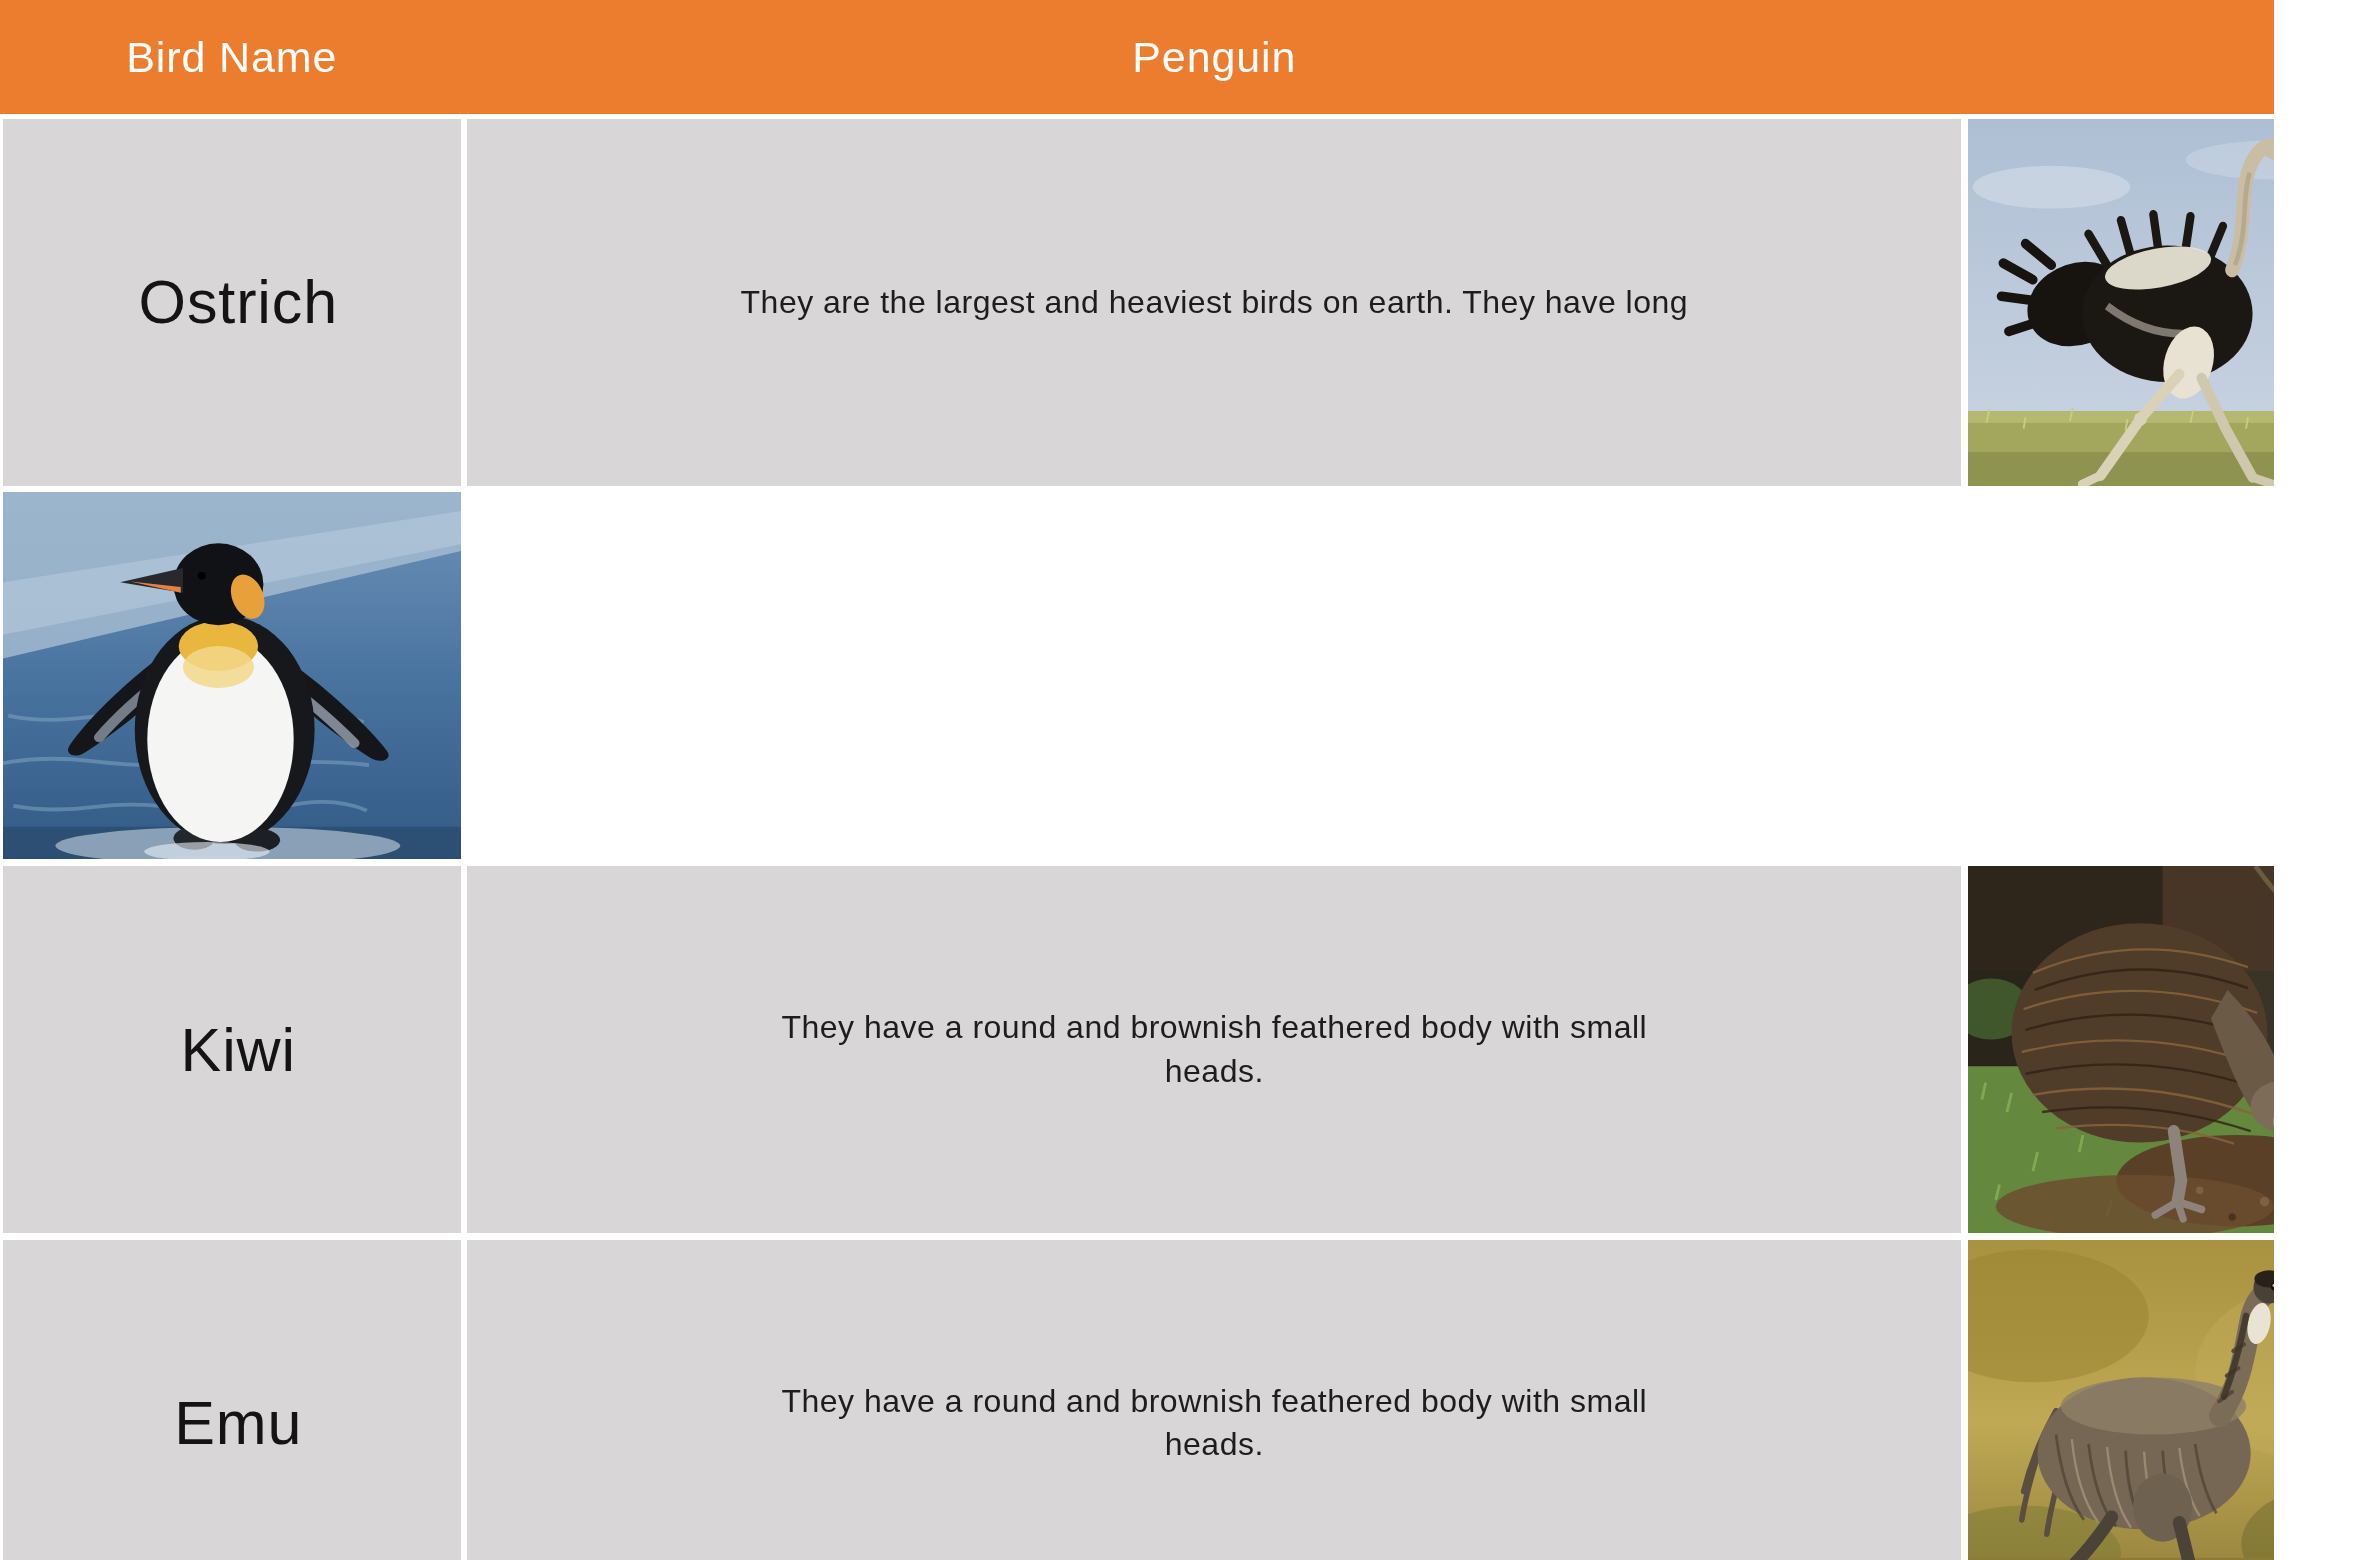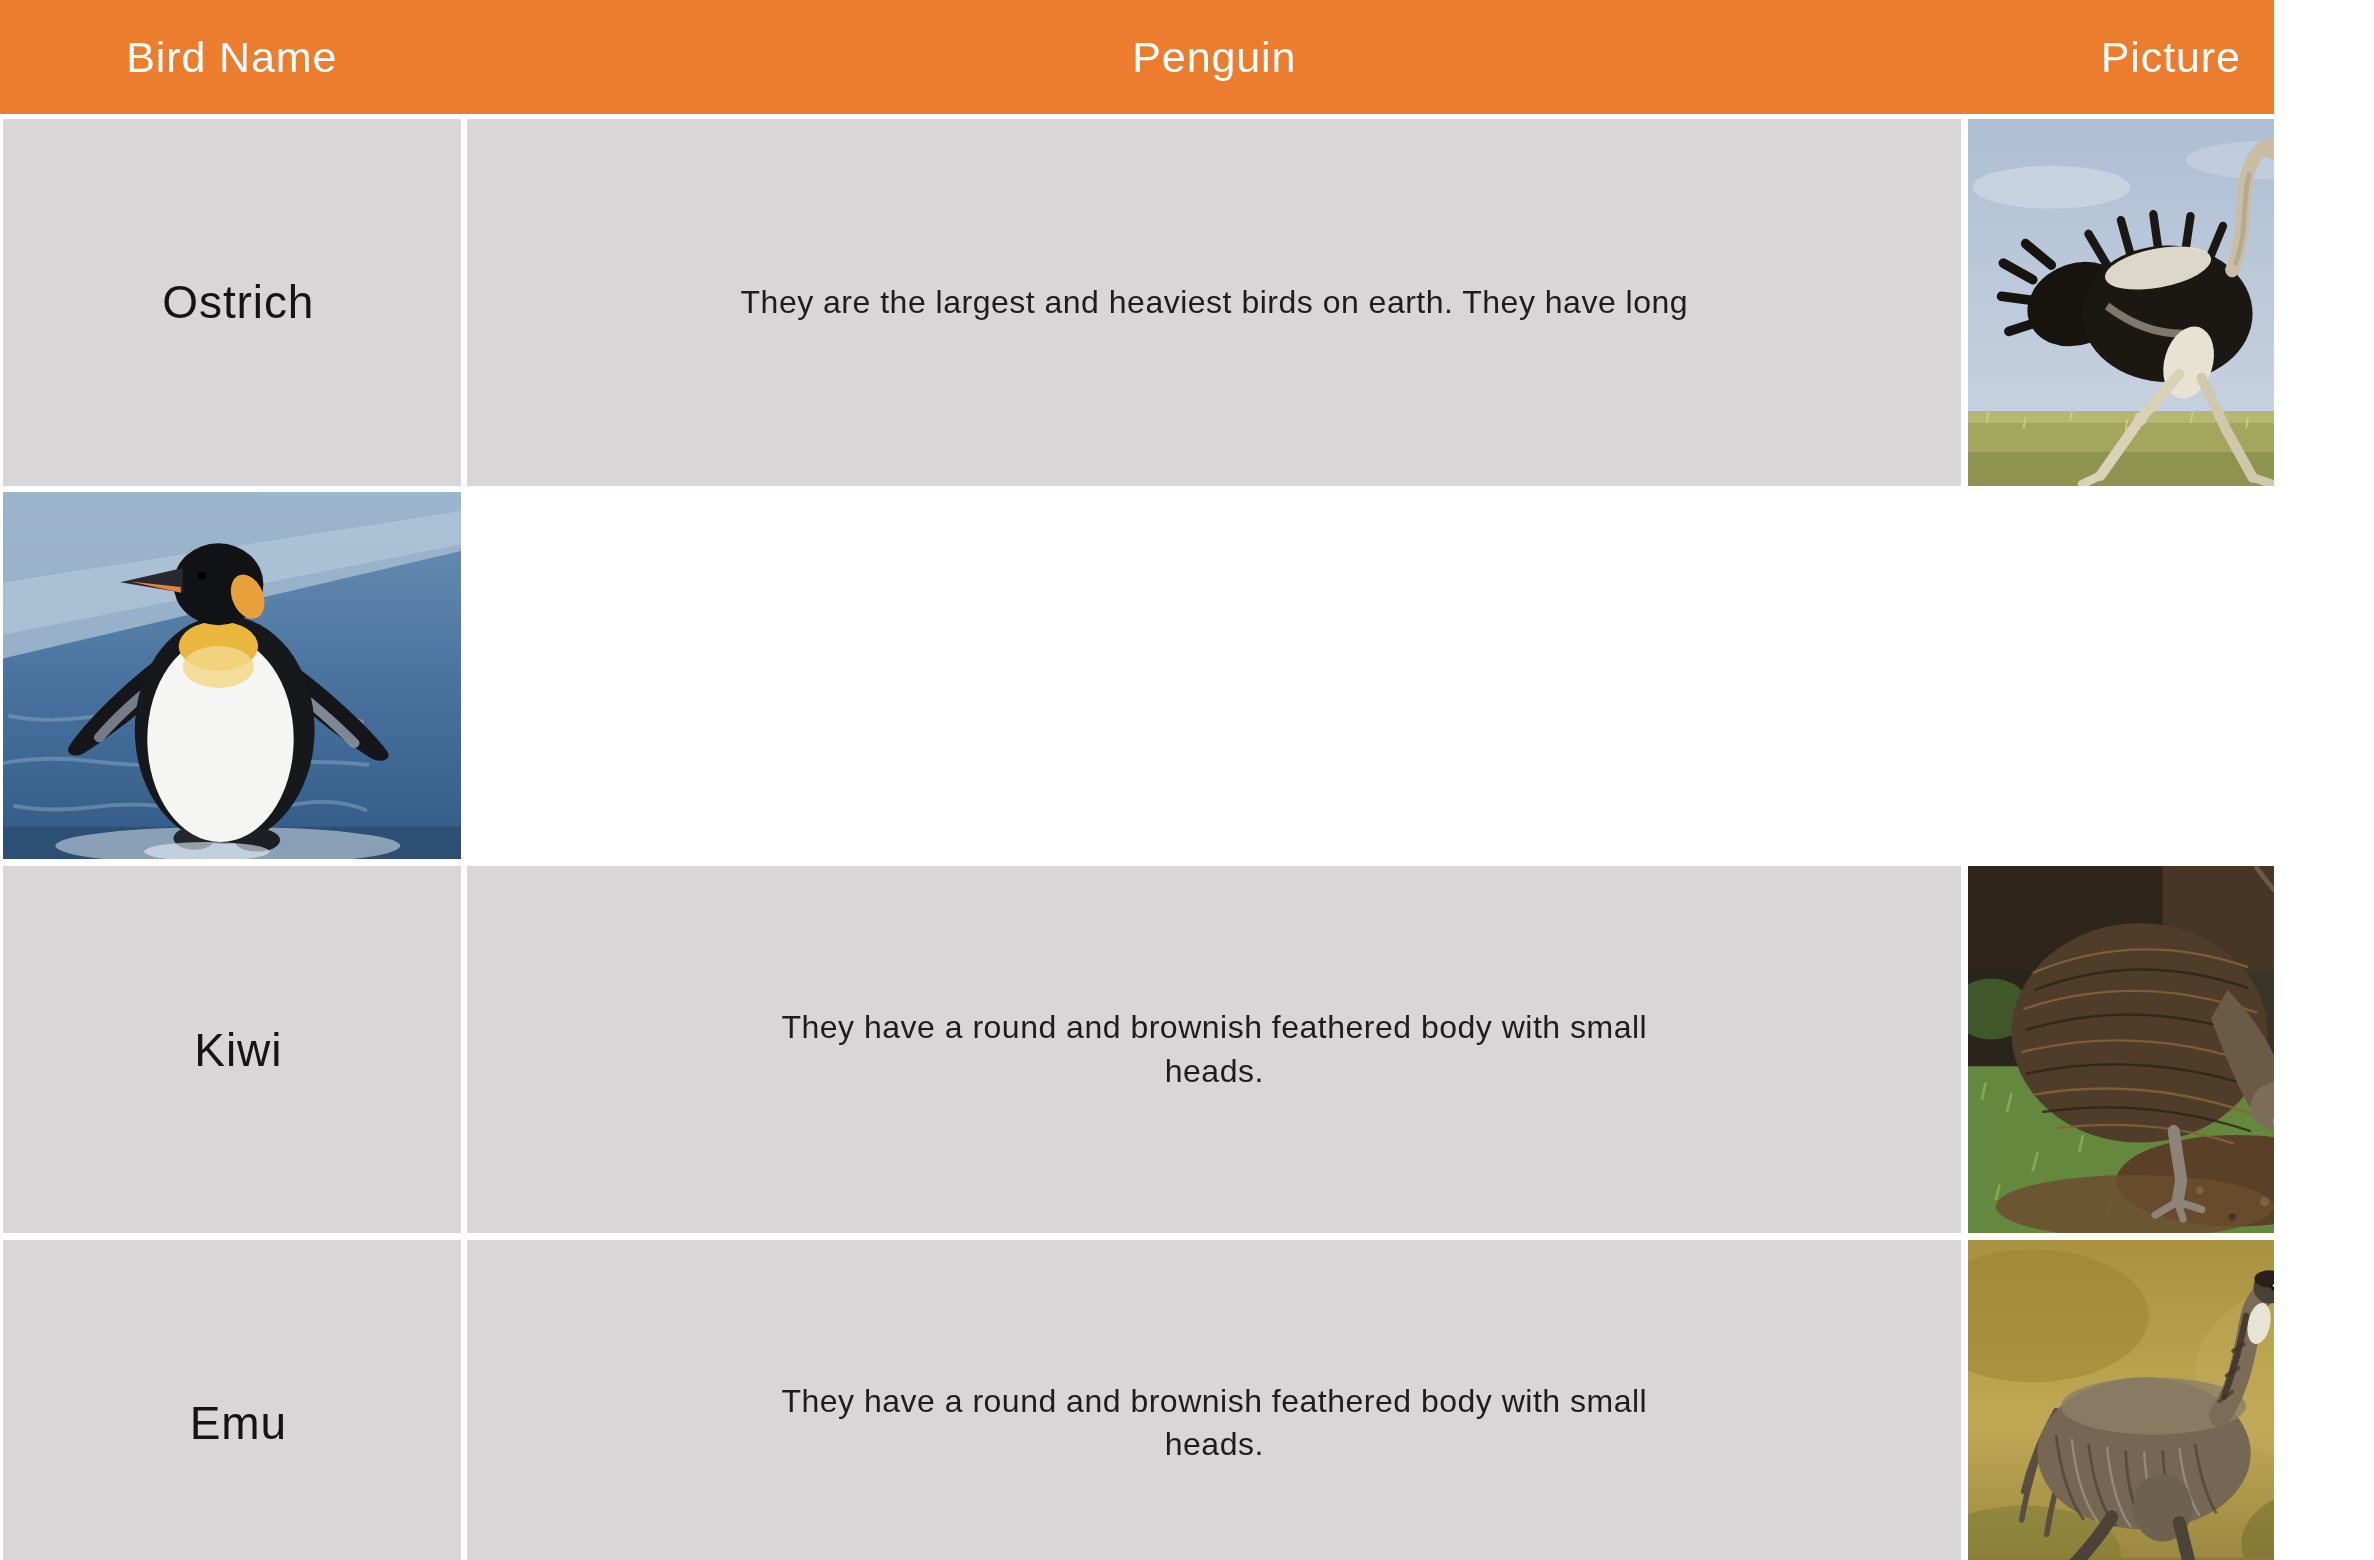--- a/index.html
+++ b/index.html
@@ -51,21 +51,21 @@
     min-height: 0;
   }
   .cell {
     background: #D8D6D6;
     display: flex;
     align-items: center;
     justify-content: center;
     min-height: 0;
   }
   .name-cell {
-    font-size: 46px;
+    font-size: 61px;
     color: #141414;
     letter-spacing: 0.9px;
     padding-left: 13px;
   }
   .features-cell {
     flex-direction: column;
     font-size: 32px;
     line-height: 1.35;
     color: #1d1d1d;
     letter-spacing: 0.5px;
@@ -83,21 +83,20 @@
   }
 </style>
 </head>
 <body>
 
 <div class="page">
 
   <div class="table-header">
     <div class="header-cell">Bird Name</div>
     <div class="header-cell">Penguin</div>
-    <div class="header-cell">Picture</div>
   </div>
 
   <div class="table-body">
 
     <div class="bird-row">
       <div class="cell name-cell">Ostrich</div>
       <div class="cell features-cell">
         <div>They are the largest and heaviest birds on earth. They have long</div>
       </div>
       <div class="cell picture-cell">

